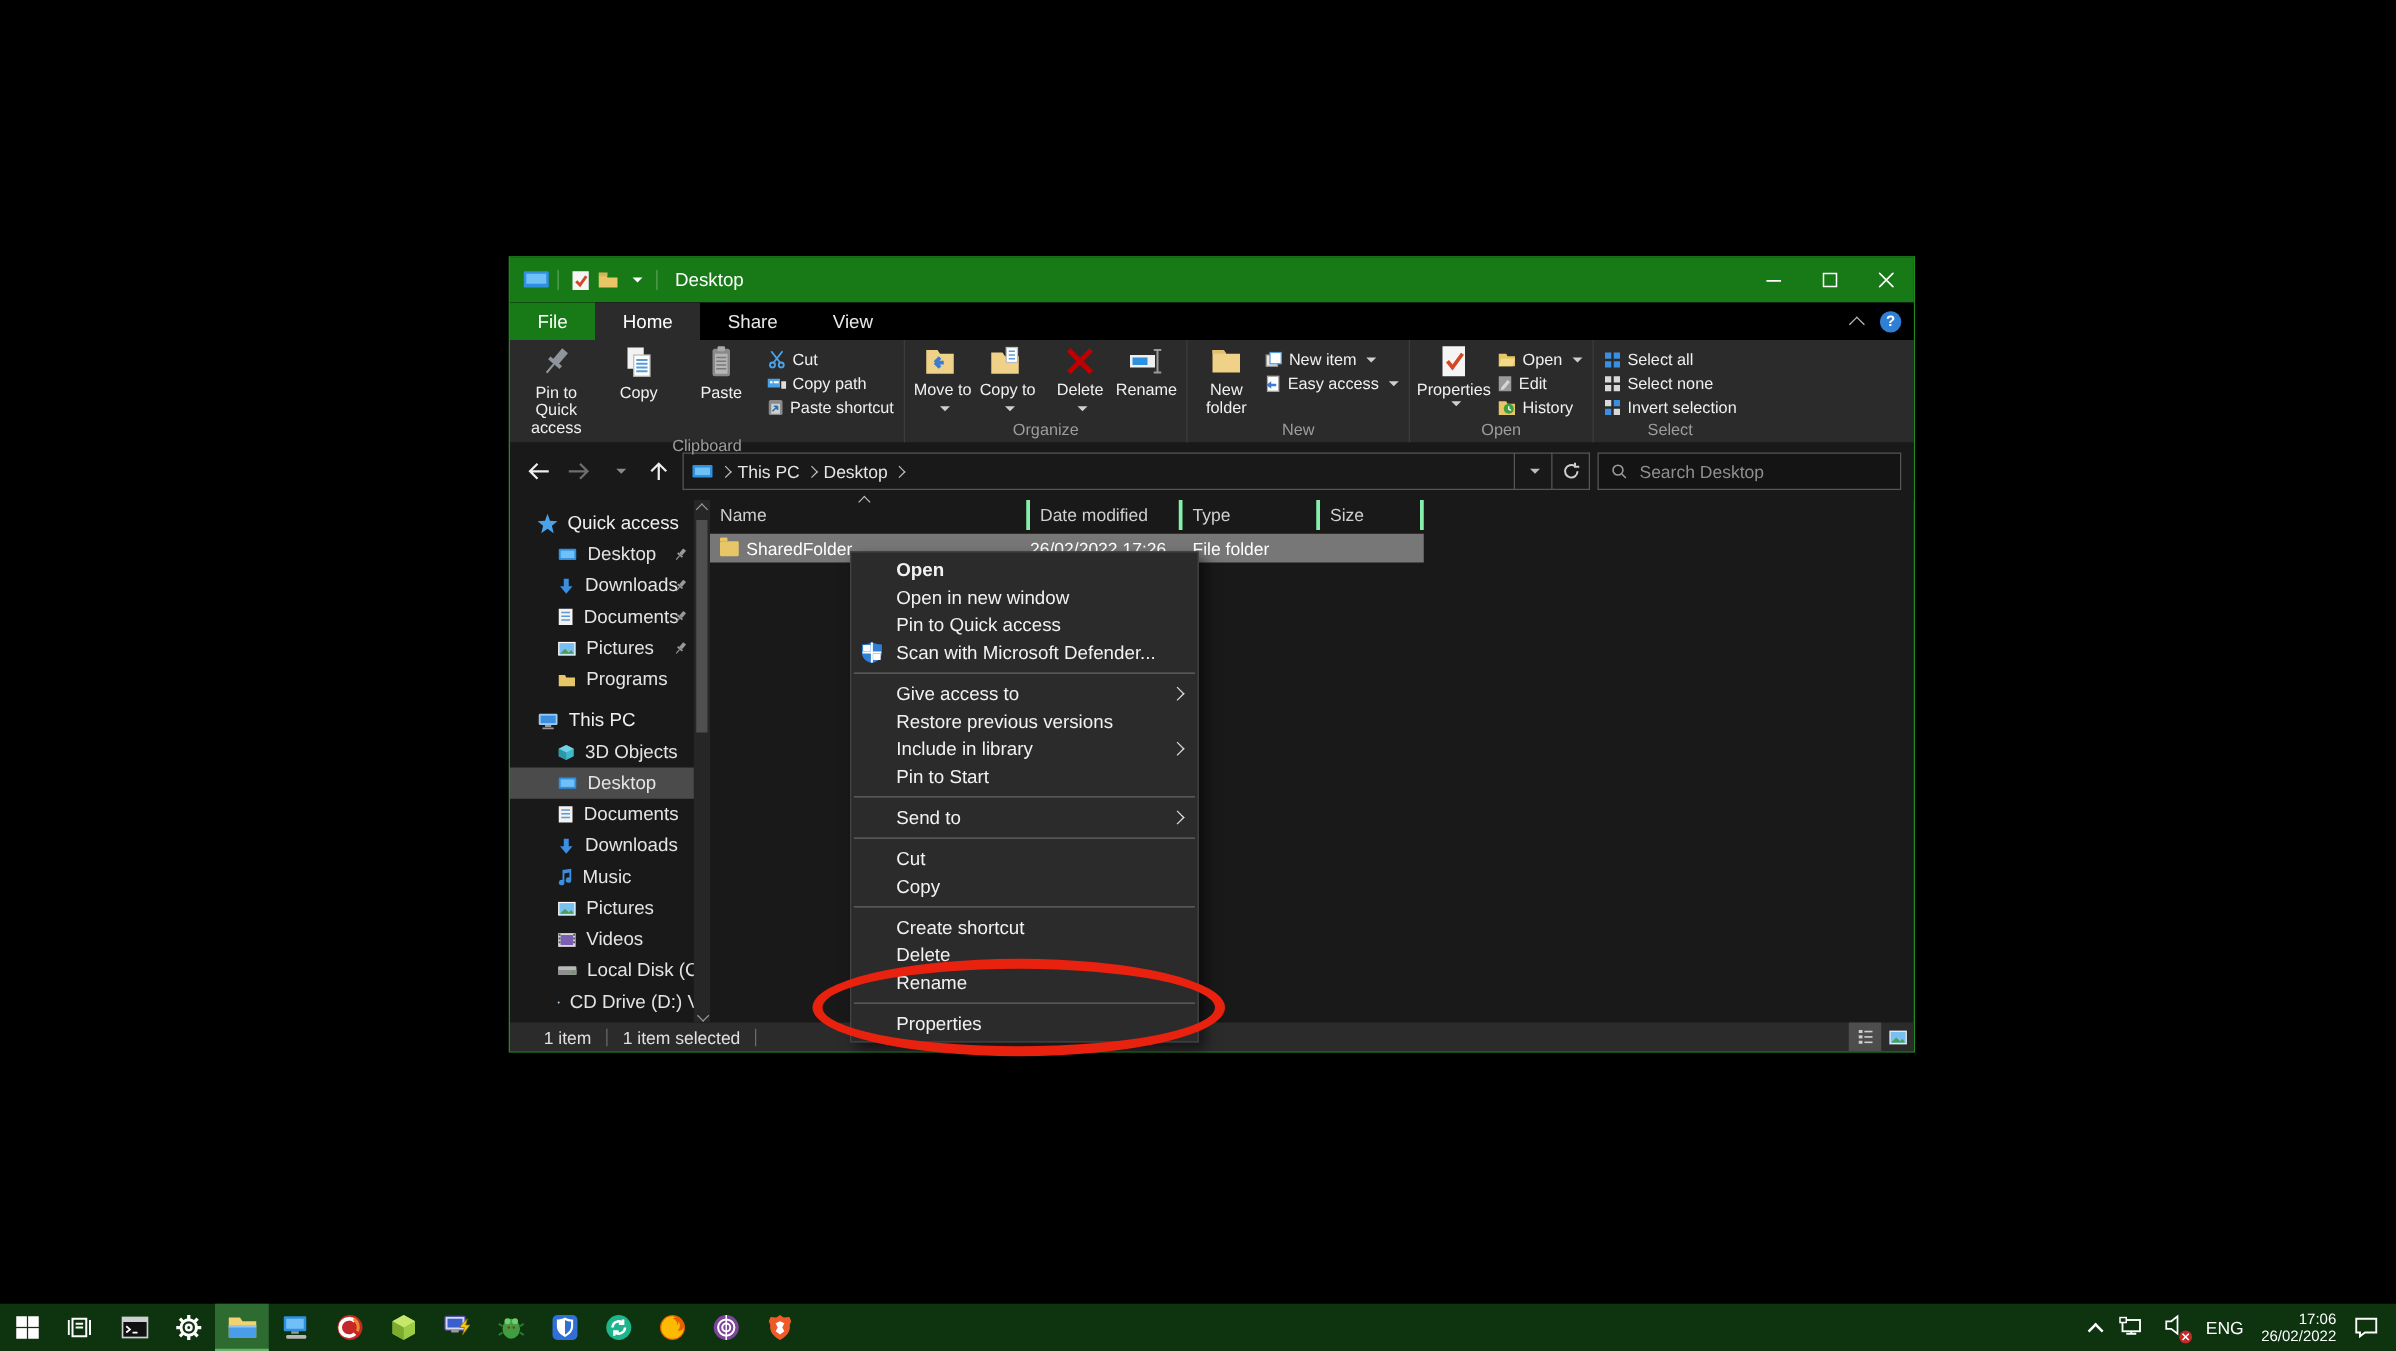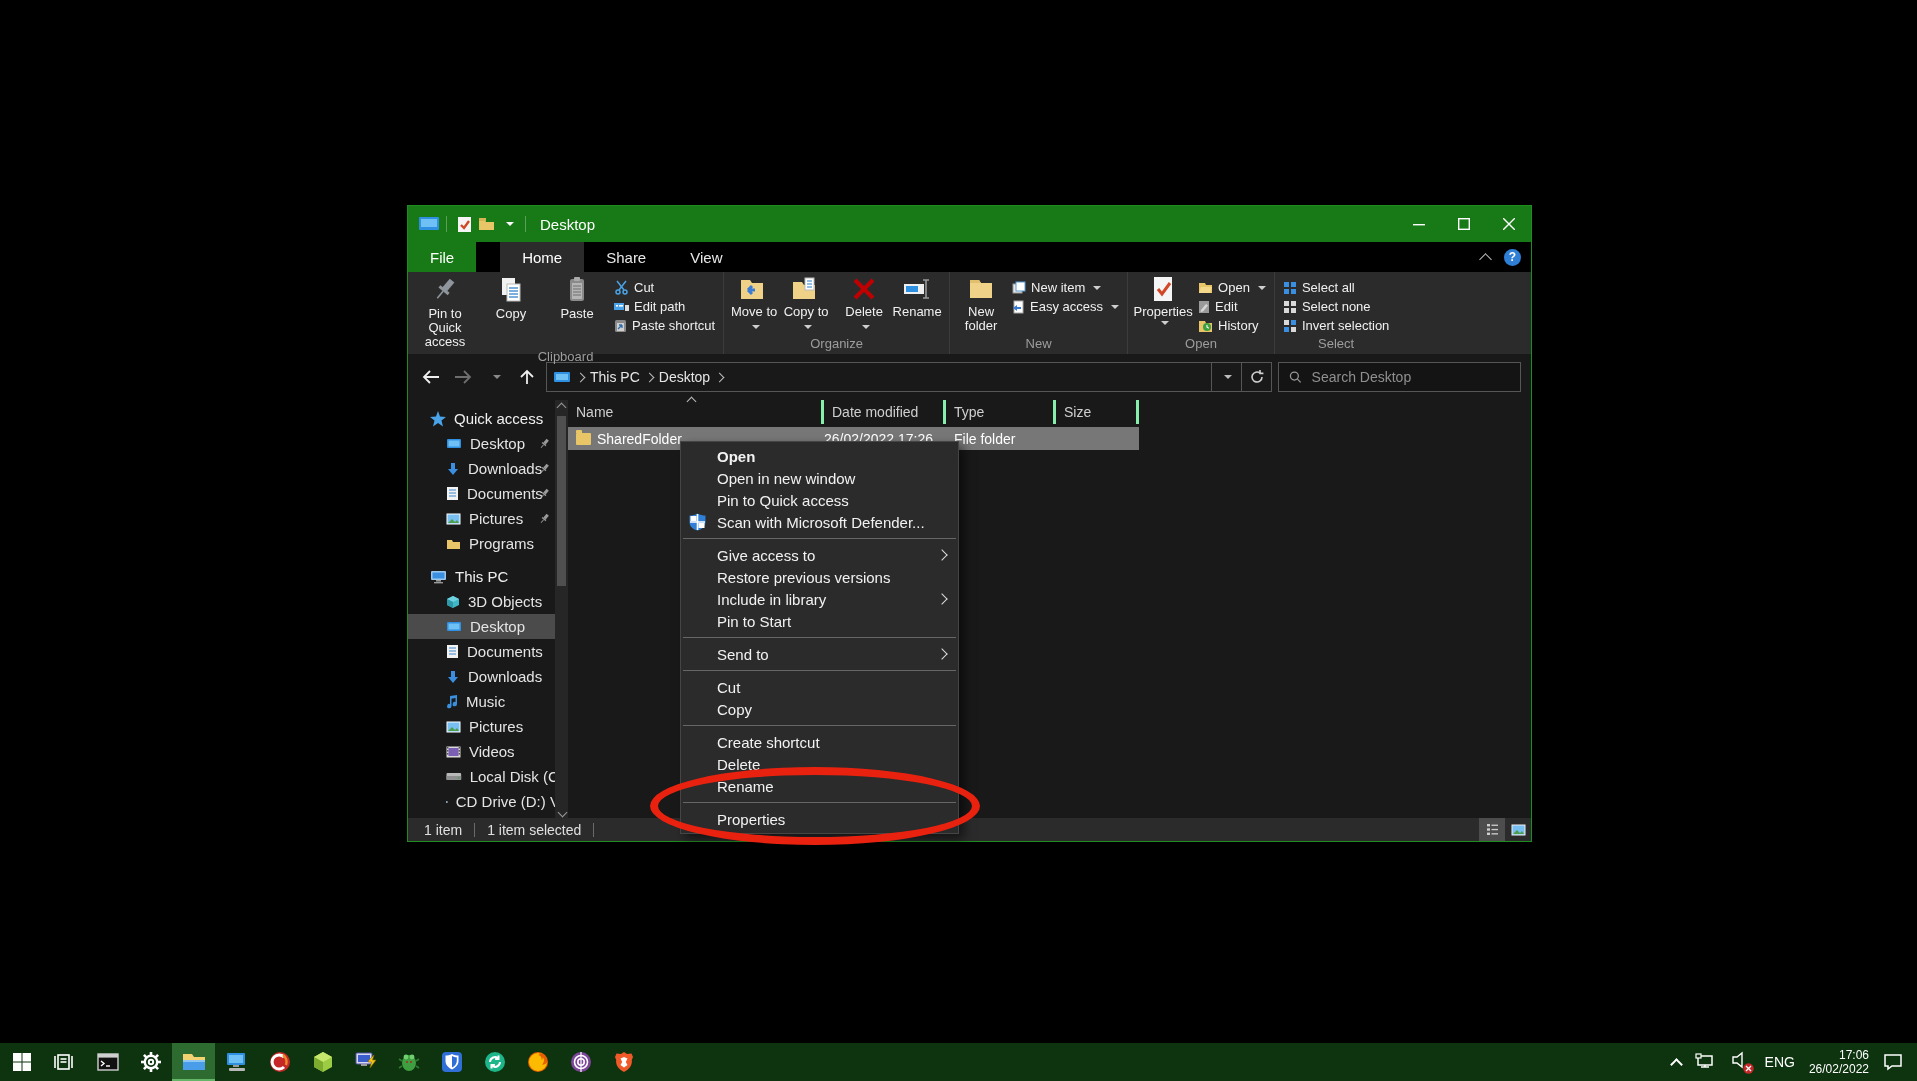--- a/index.html
+++ b/index.html
@@ -16,21 +16,21 @@
   .qat-sep { width:1px; height:16px; background:#5aa05a; margin:0 6px; }
   .qat-btn { width:22px; height:20px; display:flex; align-items:center; justify-content:center; }
   .title-text { margin-left:8px; font-size:15px; color:#fff; }
   .cap-btns { margin-left:auto; display:flex; height:100%; }
   .cap-btn { width:45px; height:100%; display:flex; align-items:center; justify-content:center; }
 
   
   .tabrow { height:30px; background:#000; display:flex; align-items:stretch; flex:0 0 auto; }
   .tab { padding:0 22px; display:flex; align-items:center; font-size:15px; color:#e8e8e8;text-align:right; }
   .tab.file { background:#177a17; color:#fff; }
-  .tab.active { background:#2b2b2b; color:#fff;margin-left:24px; }
+  .tab.active { background:#2b2b2b; color:#fff; }
   .tabrow-right { margin-left:auto; display:flex; align-items:center; gap:14px; padding-right:10px; }
   .help-circle { width:17px; height:17px; border-radius:50%; background:#2f7fd6; color:#fff;
     font-size:12px; font-weight:bold; display:flex; align-items:center; justify-content:center; }
 
   
   .ribbon { height:82px; background:#2b2b2b; display:flex; flex:0 0 auto; color:#f0f0f0; }
   .rgroup { display:flex; flex-direction:column; padding:2px 4px 0 4px; position:relative; }
   .rgroup + .rgroup { border-left:1px solid #3c3c3c; }
   .rgroup-content { flex:1; display:flex; align-items:flex-start; }
   .rgroup-label { height:18px; text-align:center; font-size:13px; color:#9d9d9d; line-height:16px; }
@@ -79,21 +79,21 @@
   .sort-chev { position:absolute; left:120px; top:-2px; width:7px; height:7px;
     border-right:1.5px solid #bdbdbd; border-bottom:1.5px solid #bdbdbd; transform:rotate(-135deg); }
   .col.date { width:122px;align-items:center; } .col.type { width:110px; } .col.size { width:83px; }
   .filerow { display:flex; height:23px; width:571px; background:#777; align-items:center;
     color:#ffffff; font-size:14px; margin-top:3px; }
   .filerow .fname { width:256px; display:flex; align-items:center; gap:6px; padding-left:8px; }
   .filerow .fdate { width:122px; } .filerow .ftype { width:110px; padding-left:8px; }
 
   
   .statusbar { height:23px; background:#2b2b2b; display:flex; align-items:center; color:#e0e0e0;
-    font-size:14px; gap:12px; padding-left:16px; flex:0 0 auto; }
+    font-size:14px; gap:12px; padding-left:27px; flex:0 0 auto; }
   .st-div { width:1px; height:14px; background:#6a6a6a; }
   .view-btns { margin-left:auto; display:flex; height:100%; }
   .view-btn { width:26px; height:100%; display:flex; align-items:center; justify-content:center; }
   .view-btn.active { background:#4d4d4d; }
 
   
   #ctxmenu { position:absolute; left:680px; top:441px; width:279px; background:#2b2b2b;
     border:1px solid #454545; box-shadow:5px 5px 10px rgba(0,0,0,.55); padding:3px 0; z-index:20; }
   .mi { height:22px; display:flex; align-items:center; padding-left:36px; color:#f2f2f2;
     font-size:15px; position:relative; }
@@ -231,21 +231,21 @@
               </svg>
             <span>Cut</span>
           </div>
           <div class="smallbtn">
             <svg width="15" height="12" viewBox="0 0 15 12">
                 <rect x="0" y="2" width="10" height="7" fill="#4aa3e8"></rect>
                 <rect x="2" y="4" width="2" height="1.6" fill="#fff"></rect>
                 <rect x="5" y="4" width="4" height="1.6" fill="#fff"></rect>
                 <rect x="11" y="4" width="4" height="6" fill="#ddd"></rect>
               </svg>
-            <span>Edit path</span>
+            <span>Copy path</span>
           </div>
           <div class="smallbtn">
             <svg width="13" height="14" viewBox="0 0 13 14">
                 <rect x="1" y="1" width="11" height="12" rx="1.5" fill="#8a8a8a"></rect>
                 <rect x="3" y="4" width="7" height="8" fill="#cfcfcf"></rect>
                 <path d="M4 10 l4 -4 M8 6 v3 M8 6 h-3" stroke="#2f6fb0" stroke-width="1.3" fill="none"></path>
               </svg>
             <span>Paste shortcut</span>
           </div>
         </div>

